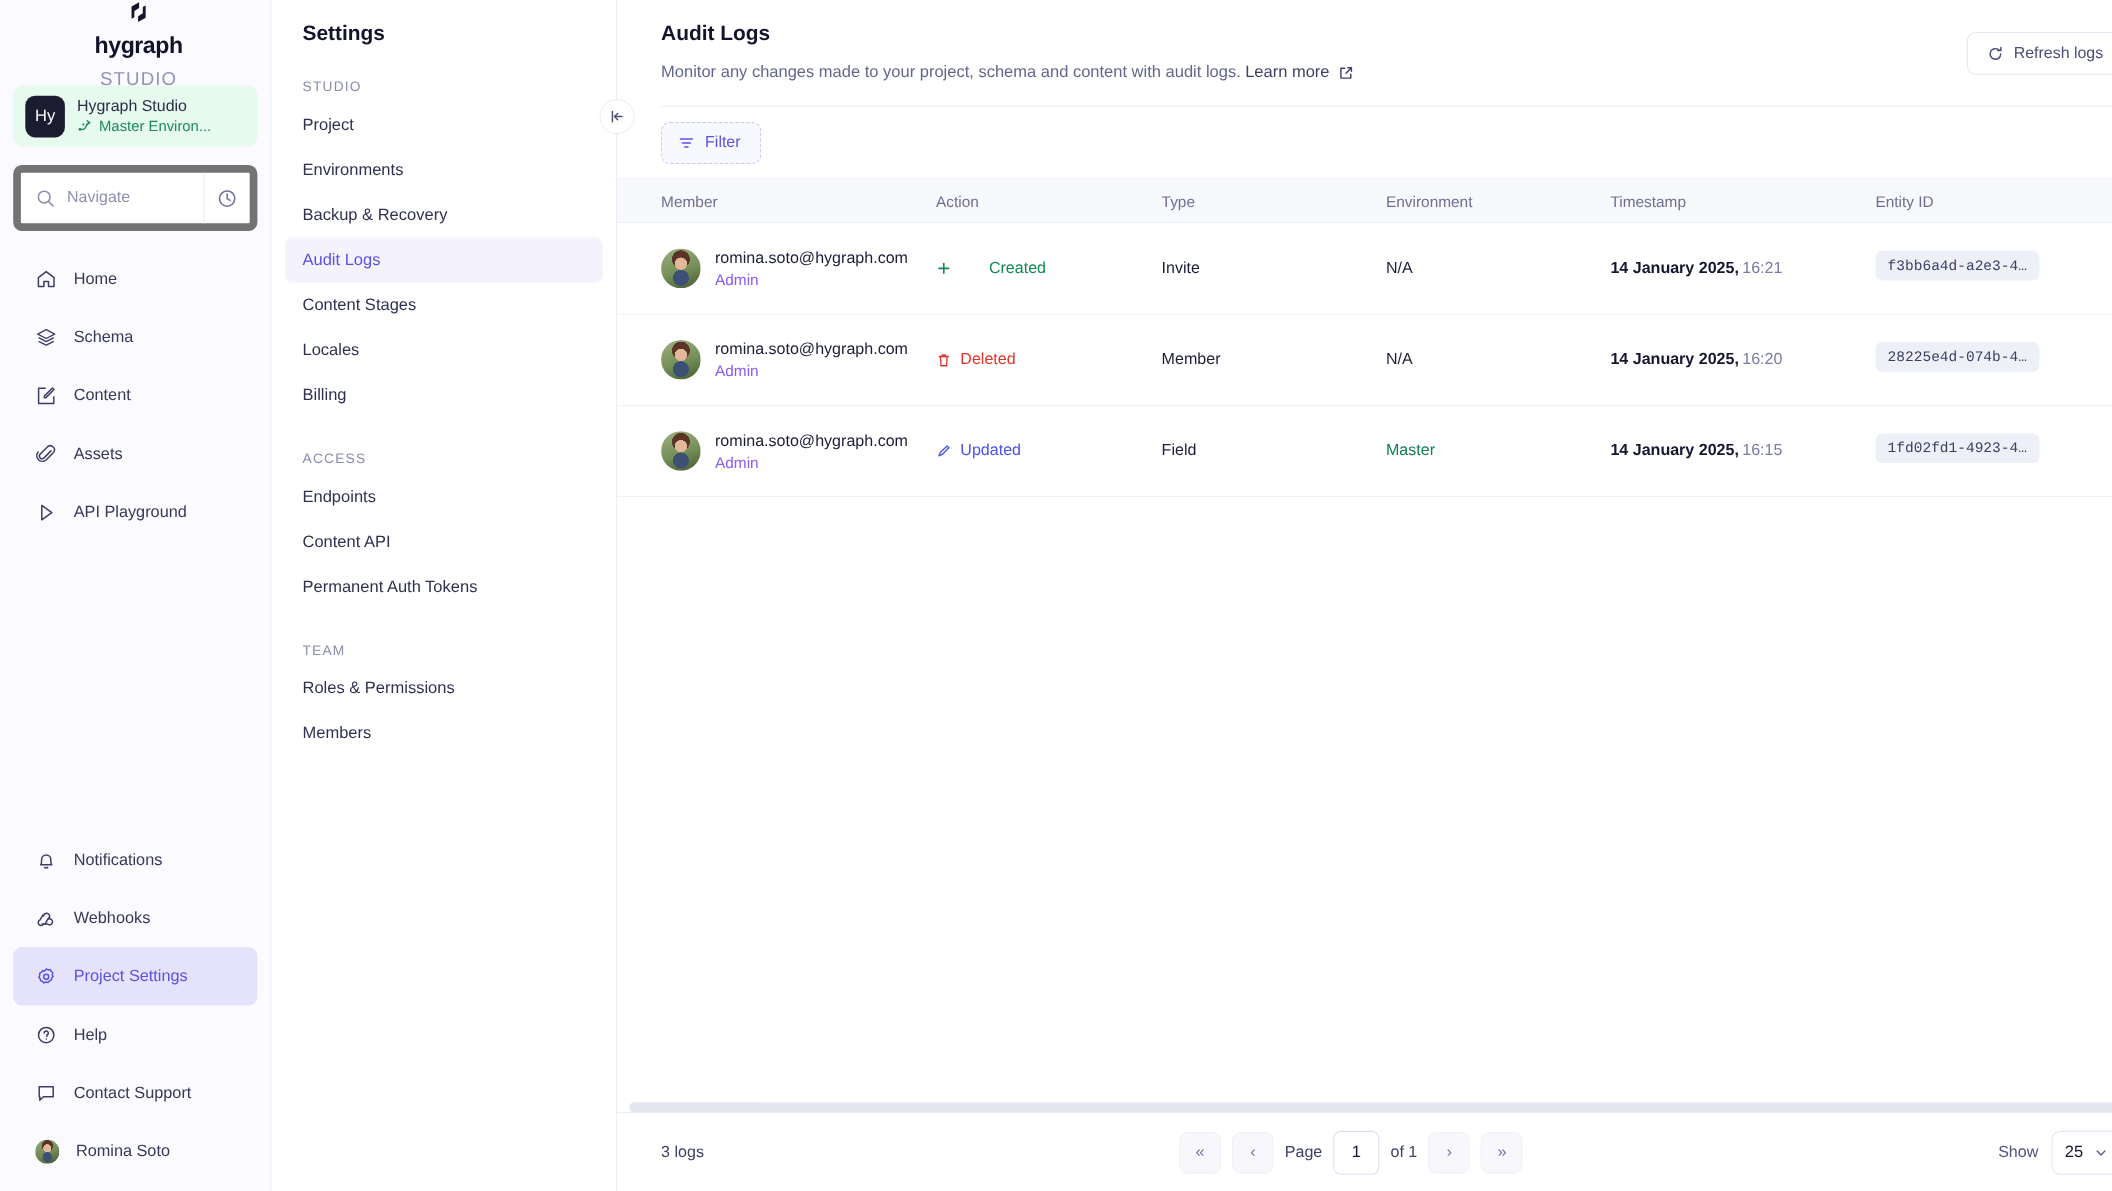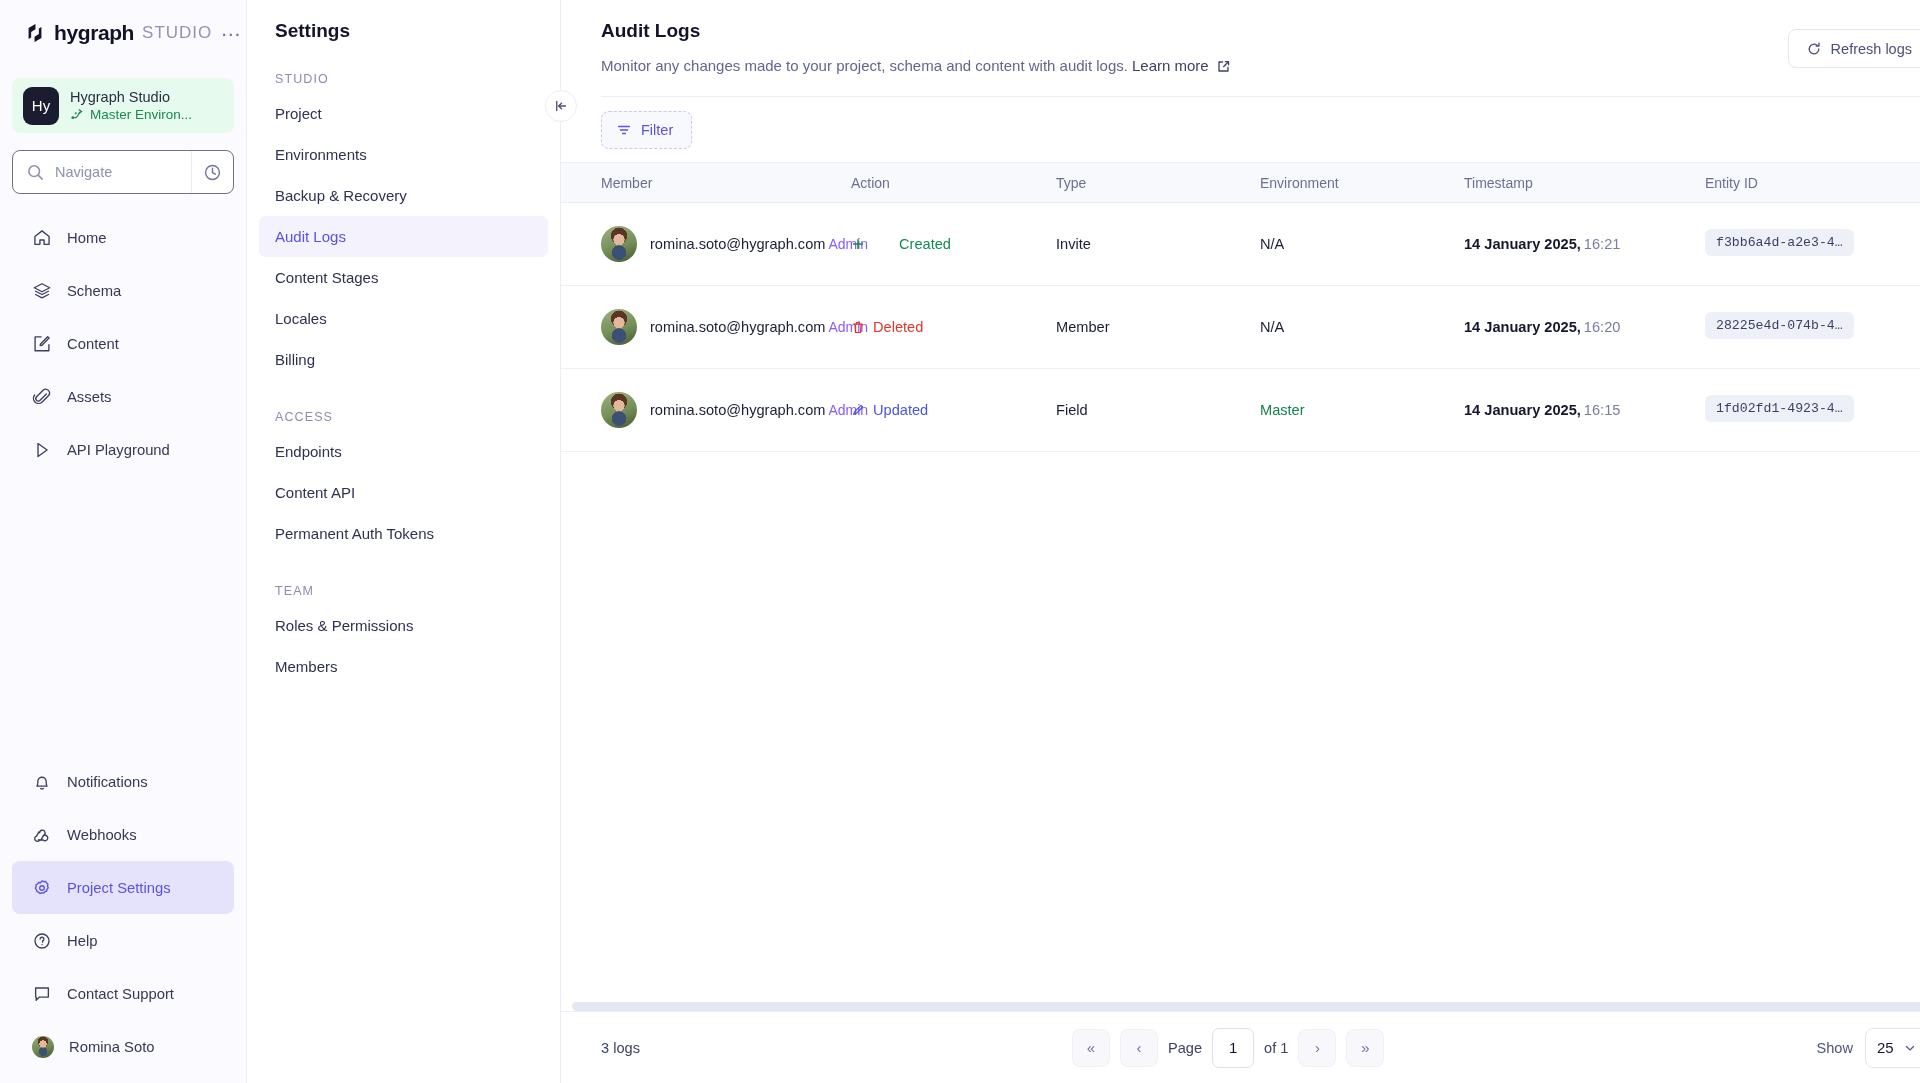--- a/index.html
+++ b/index.html
@@ -16,21 +16,21 @@
   .leftbar {
     width: 247px; height: 1083px;
     background: #fafaff;
     border-right: 1px solid #ebecf5;
     display: flex; flex-direction: column;
     flex: 0 0 247px;
     position: relative;
   }
   .brandrow {
     height: 66px; display: flex; align-items: center;
-    padding: 0 18px 0 24px; gap: 8px;
+    padding: 0 18px 0 24px; gap: 8px; flex-direction: column;
   }
   .logo-mark { width: 22px; height: 22px; flex: 0 0 22px; }
   .brand-hygraph {
     font-size: 21px; font-weight: bold; color: #111228; letter-spacing: -0.4px;
   }
   .brand-studio {
     font-size: 17px; color: #9193b5; letter-spacing: 1px; font-weight: 400;
   }
   .brand-dots {
     margin-left: auto; color: #6b6f8f; font-size: 21px; line-height: 10px;
@@ -55,21 +55,21 @@
   }
   .project-meta { display: flex; flex-direction: column; gap: 2px; min-width: 0;}
   .project-name { font-size: 14.5px; color: #2b2d45; font-weight: 400; white-space: nowrap;}
   .project-env {
     font-size: 13.5px; color: #1a8a55; display: flex; align-items: center; gap: 5px;
     white-space: nowrap;
   }
 
   .navsearch {
     margin: 17px 12px 0 12px;
-    height: 44px; border: 1px solid #737373; border-radius: 8px;
+    height: 60px; border: 7px solid #737373; border-radius: 8px;
     display: flex; align-items: center; background: #fff;
     cursor: text;
   }
   .navsearch .s-icon { padding: 0 10px 0 13px; display: flex; color: #8e91b0; }
   .navsearch .s-ph { font-size: 14.5px; color: #8e91b0; flex: 1; }
   .navsearch .s-clock {
     border-left: 1px solid #ececf5; width: 42px; height: 100%;
     display: flex; align-items: center; justify-content: center; color: #70739a;
   }
 
@@ -177,21 +177,21 @@
   .thead .c-member { padding-left: 40px; }
 
   .row-avatar {
     width: 36px; height: 36px; border-radius: 50%; flex: 0 0 36px;
     background:
       radial-gradient(circle at 50% 74%, #3c4f74 0 22%, transparent 23%),
       radial-gradient(circle at 50% 38%, #e2b79a 0 19%, transparent 20%),
       radial-gradient(circle at 50% 27%, #5a3526 0 25%, transparent 26%),
       linear-gradient(160deg, #9fb181 0%, #748f58 55%, #465a32 100%);
   }
-  .member-lines { display: flex; flex-direction: row; gap: 3px; }
+  .member-lines { display: flex; flex-direction: column; gap: 3px; }
   .member-email { font-size: 14.6px; color: #1c1e38; }
   .member-role  { font-size: 14px; color: #8b5cf6; }
 
   .action-cell { display: flex; align-items: center; gap: 8px; font-size: 14.6px; }
   .action-created { color: #128a52; gap: 34px; }
   .action-deleted { color: #e0352b; }
   .action-updated { color: #4b53e8; }
 
   .cell-text { font-size: 14.6px; color: #1c1e38; }
   .env-master { font-size: 14.6px; color: #12814e; }

